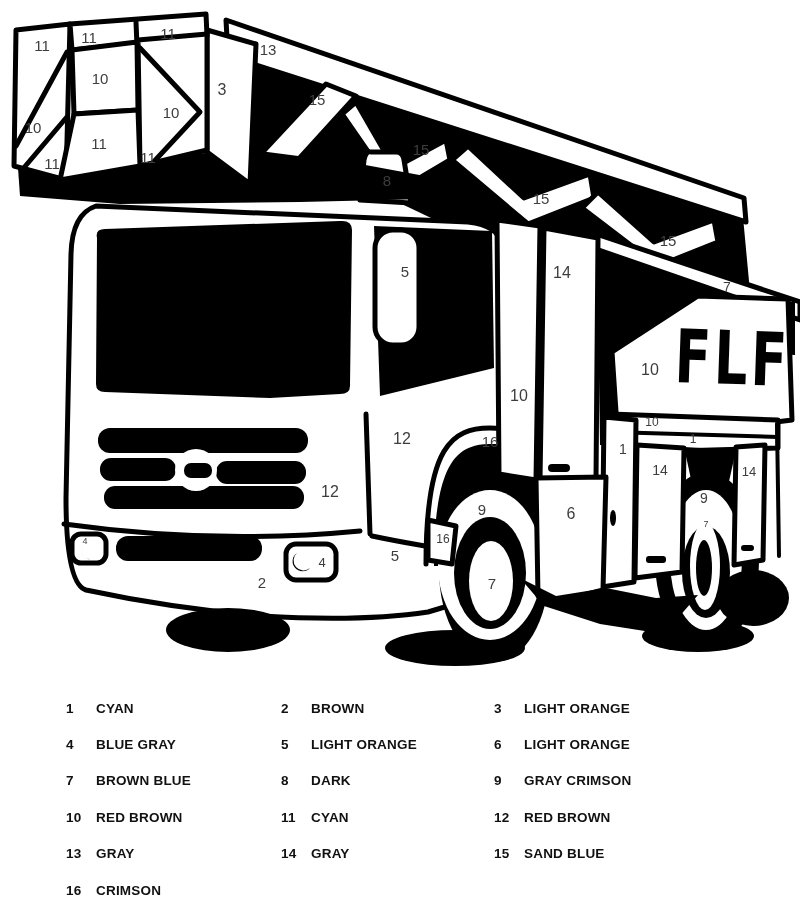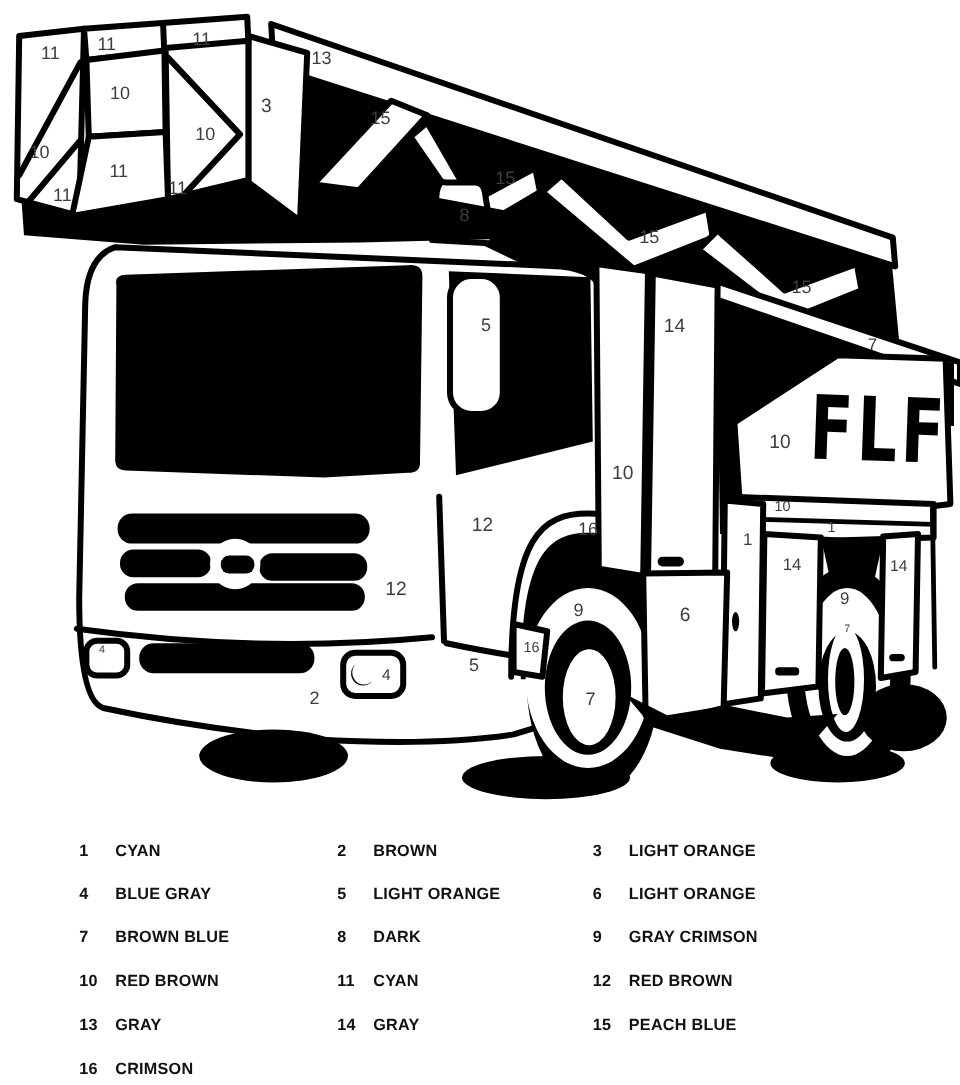--- a/index.html
+++ b/index.html
@@ -242,20 +242,20 @@
       <div class="legend-item">
         <span class="num">13</span>
         <span class="name">GRAY</span>
       </div>
       <div class="legend-item">
         <span class="num">14</span>
         <span class="name">GRAY</span>
       </div>
       <div class="legend-item">
         <span class="num">15</span>
-        <span class="name">PEACH BLUE</span>
+        <span class="name">SAND BLUE</span>
       </div>
       <div class="legend-item">
         <span class="num">16</span>
         <span class="name">CRIMSON</span>
       </div>
     </div>
 </div>
 
 </body></html>

